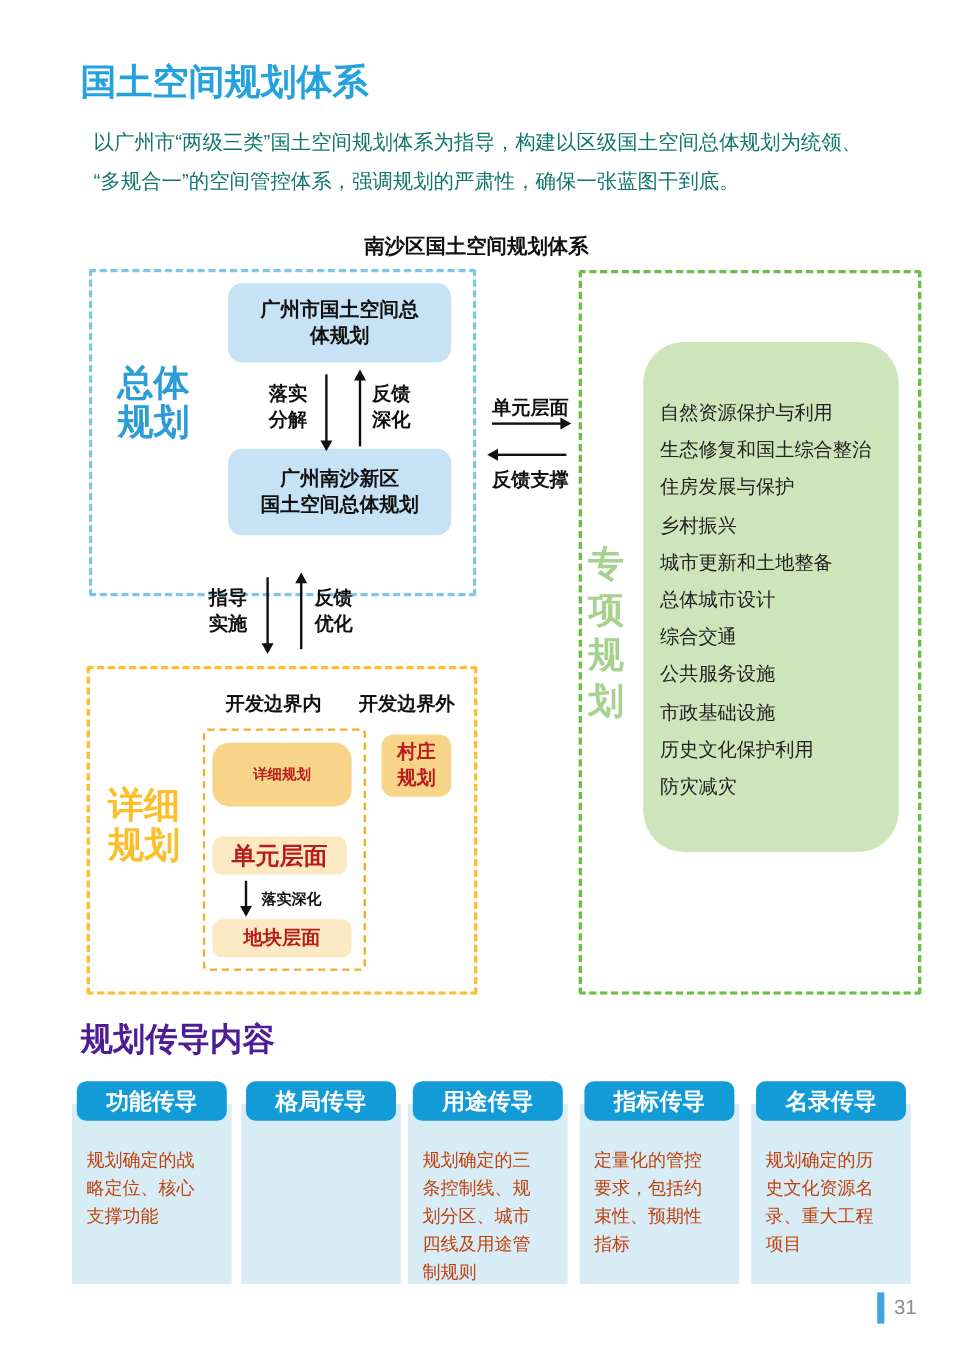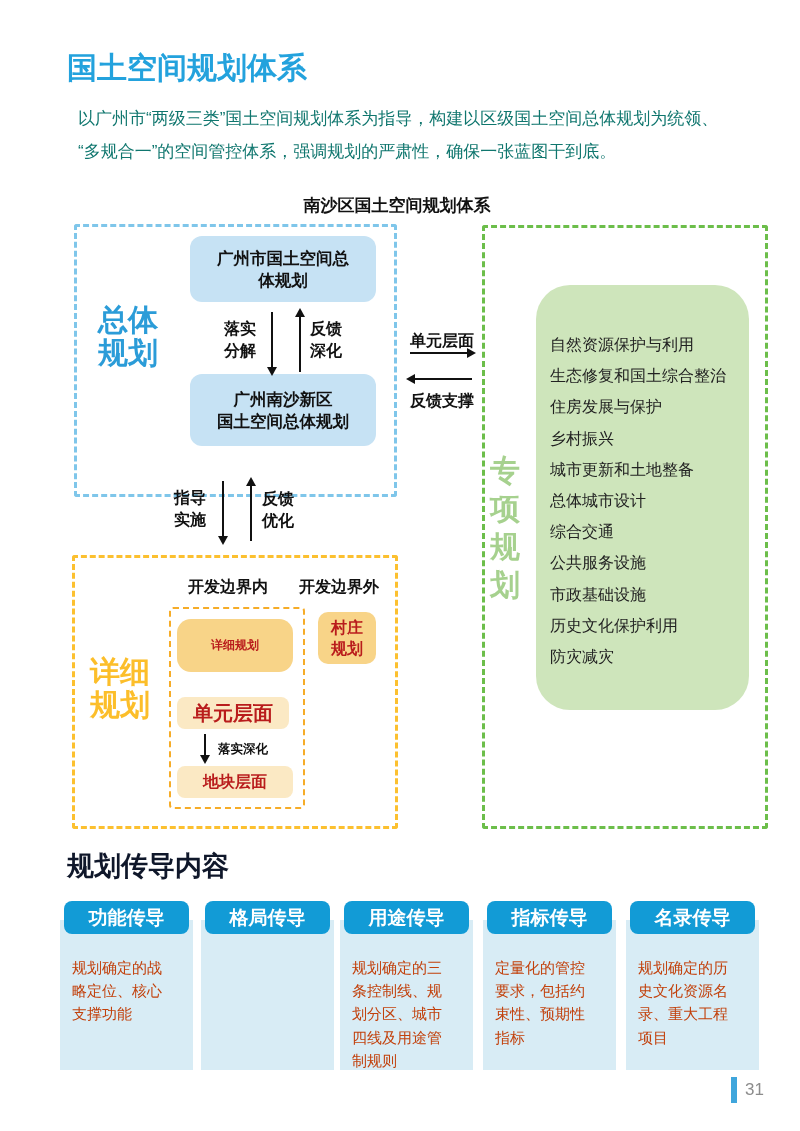--- a/index.html
+++ b/index.html
@@ -43,21 +43,21 @@
   .yellow-box.dark{background:#f8d488;}
   .yellow-box.light{background:#fbe9c4;border-radius:8px;}
   .yb-detail{left:165px;top:619px;width:116px;height:53px;font-size:12px;border-radius:14px;}
   .yb-village{left:306px;top:612px;width:58px;height:52px;font-size:16px;line-height:21px;}
   .yb-unit{left:165px;top:697px;width:112px;height:32px;font-size:20px;}
   .yb-block{left:165px;top:766px;width:116px;height:32px;font-size:16px;}
   .detail-label{position:absolute;left:78px;top:655px;font-size:30px;line-height:33px;font-weight:bold;color:#fcbe2a;}
   .small-arrow-label{position:absolute;left:206px;top:741px;font-size:12.5px;font-weight:bold;color:#111;}
 
   
-  .section2-title{position:absolute;left:55px;top:848px;font-size:27px;font-weight:bold;color:#0f172a;}
+  .section2-title{position:absolute;left:55px;top:848px;font-size:27px;font-weight:bold;color:#4c1d95;}
   .col-panel{position:absolute;top:920px;width:133px;height:150px;background:#d8ecf5;}
   .col-header{position:absolute;top:901px;width:125px;height:33px;background:#129bd6;border-radius:8px;display:flex;align-items:center;justify-content:center;color:#fff;font-size:19px;font-weight:bold;}
   .col-body{position:absolute;top:956px;width:120px;font-size:15px;line-height:23.2px;color:#c2410c;}
 
   .footer-bar{position:absolute;left:719px;top:1077px;width:6px;height:26px;background:#3fa6dc;}
   .footer-num{position:absolute;left:733px;top:1080px;font-size:17px;color:#8c8c8c;}
 </style>
 </head>
 <body>
 

